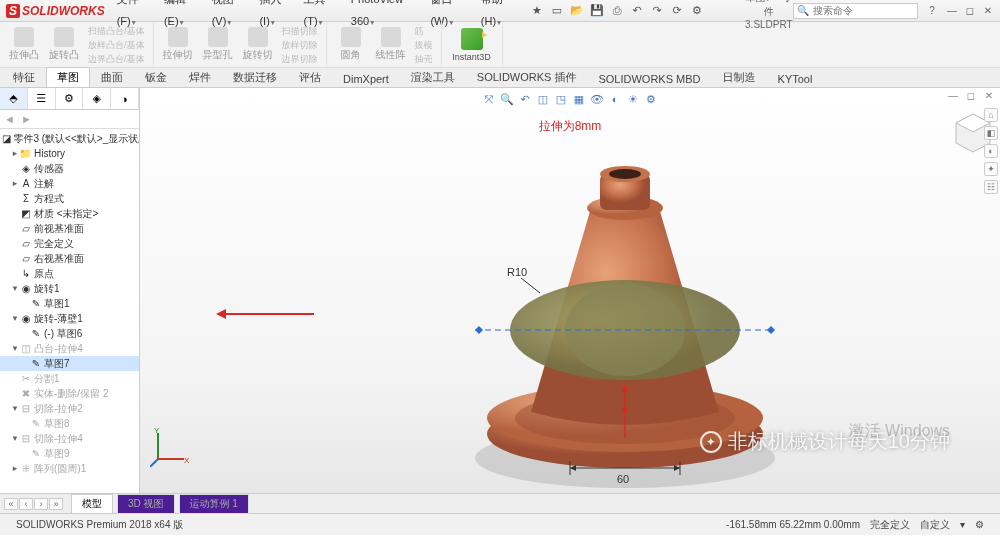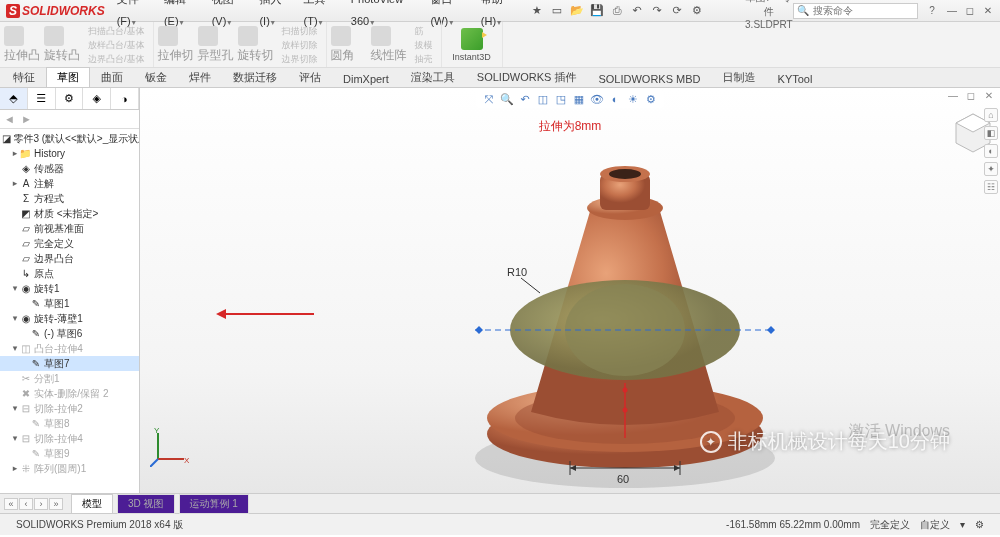--- a/index.html
+++ b/index.html
@@ -17,21 +17,21 @@
   .title-center { flex:1; text-align:center; color:#666; font-size:10px; padding-left:40px;}
   .search-box { width:140px; height:16px; border:1px solid #ccc; background:#fff; display:flex; align-items:center; padding:0 4px; margin-right:6px; }
   .search-box .sicon { font-size:10px; color:#888; margin-right:3px; }
   .search-box input { border:0; outline:0; font-size:10px; width:100%; color:#888; }
   .winctl { display:flex; gap:2px; margin-right:4px; }
   .winctl span { width:16px; text-align:center; color:#666; cursor:pointer; font-size:10px; }
 
   
   .ribbon { height:46px; background:#f3f3f3; border-bottom:1px solid #ddd; display:flex; }
   .ribbon-group { display:flex; flex-direction:column; justify-content:center; padding:2px 4px; border-right:1px solid #e5e5e5; }
-  .big-btn { display:flex; flex-direction:column; justify-content:center; width:40px; color:#999; font-size:12px; cursor:pointer; }
+  .big-btn { display:flex; flex-direction:column; align-items:center; justify-content:center; width:40px; color:#999; font-size:10px; cursor:pointer; }
   .big-btn .bicon { width:20px; height:20px; border-radius:3px; margin-bottom:1px; }
   .big-btn.active { color:#333; }
   .rib-grey .bicon { background:#d9d9d9; }
   .rib-row { display:flex; }
   .rib-small { font-size:9px; color:#bbb; padding:0 4px; line-height:14px; white-space:nowrap;}
   .instant3d { display:flex; flex-direction:column; align-items:center; width:52px; color:#555; font-size:9px; }
   .instant3d .iicon { width:22px; height:22px; background:linear-gradient(135deg,#6fbf4b,#3b9e2a); border-radius:3px; margin-bottom:2px; position:relative; }
   .instant3d .iicon::after{content:"";position:absolute;right:-4px;top:4px;border-left:5px solid #f3c94b;border-top:3px solid transparent;border-bottom:3px solid transparent;}
 
   
@@ -273,21 +273,21 @@
             <span>前视基准面</span>
           </div>
           <div class="tree-row ind1">
             <span class="exp"></span>
             <span class="ticon">▱</span>
             <span>完全定义</span>
           </div>
           <div class="tree-row ind1">
             <span class="exp"></span>
             <span class="ticon">▱</span>
-            <span>边界凸台</span>
+            <span>右视基准面</span>
           </div>
           <div class="tree-row ind1">
             <span class="exp"></span>
             <span class="ticon">↳</span>
             <span>原点</span>
           </div>
           <div class="tree-row ind1">
             <span class="exp">▾</span>
             <span class="ticon">◉</span>
             <span>旋转1</span>

